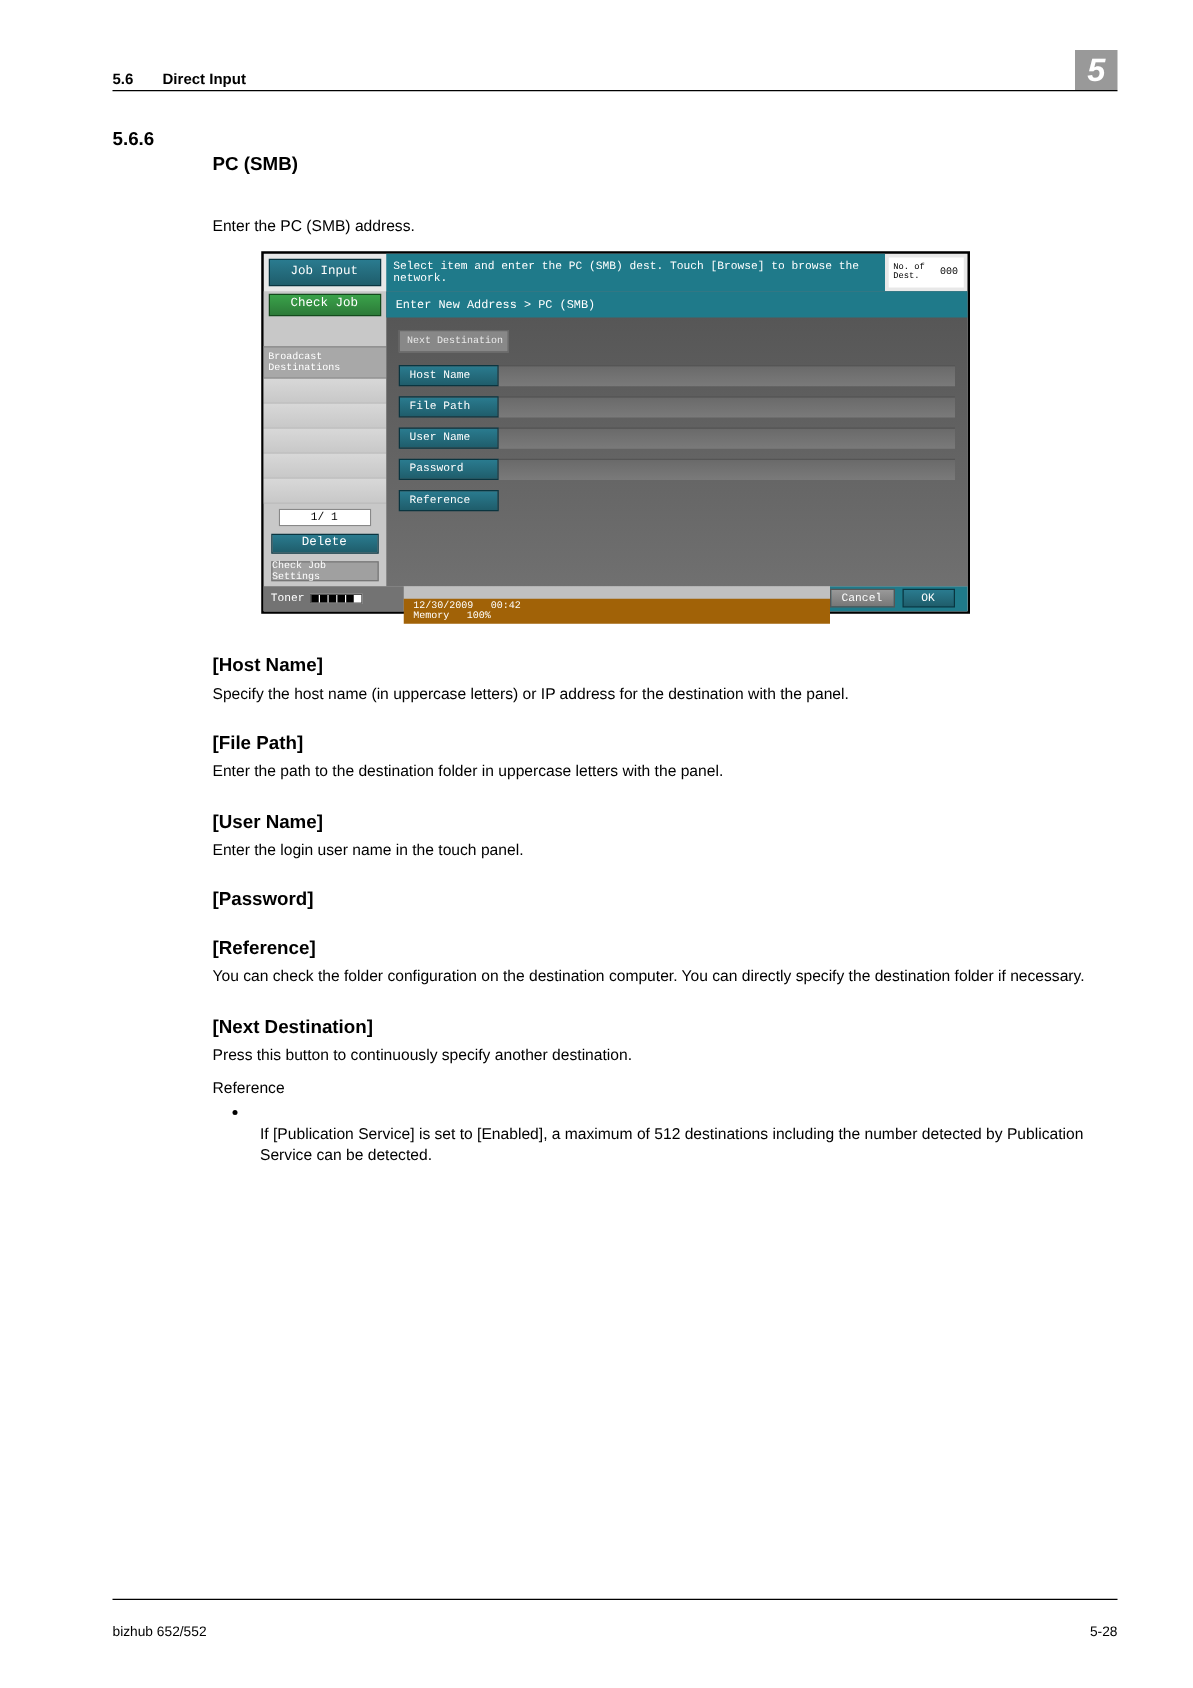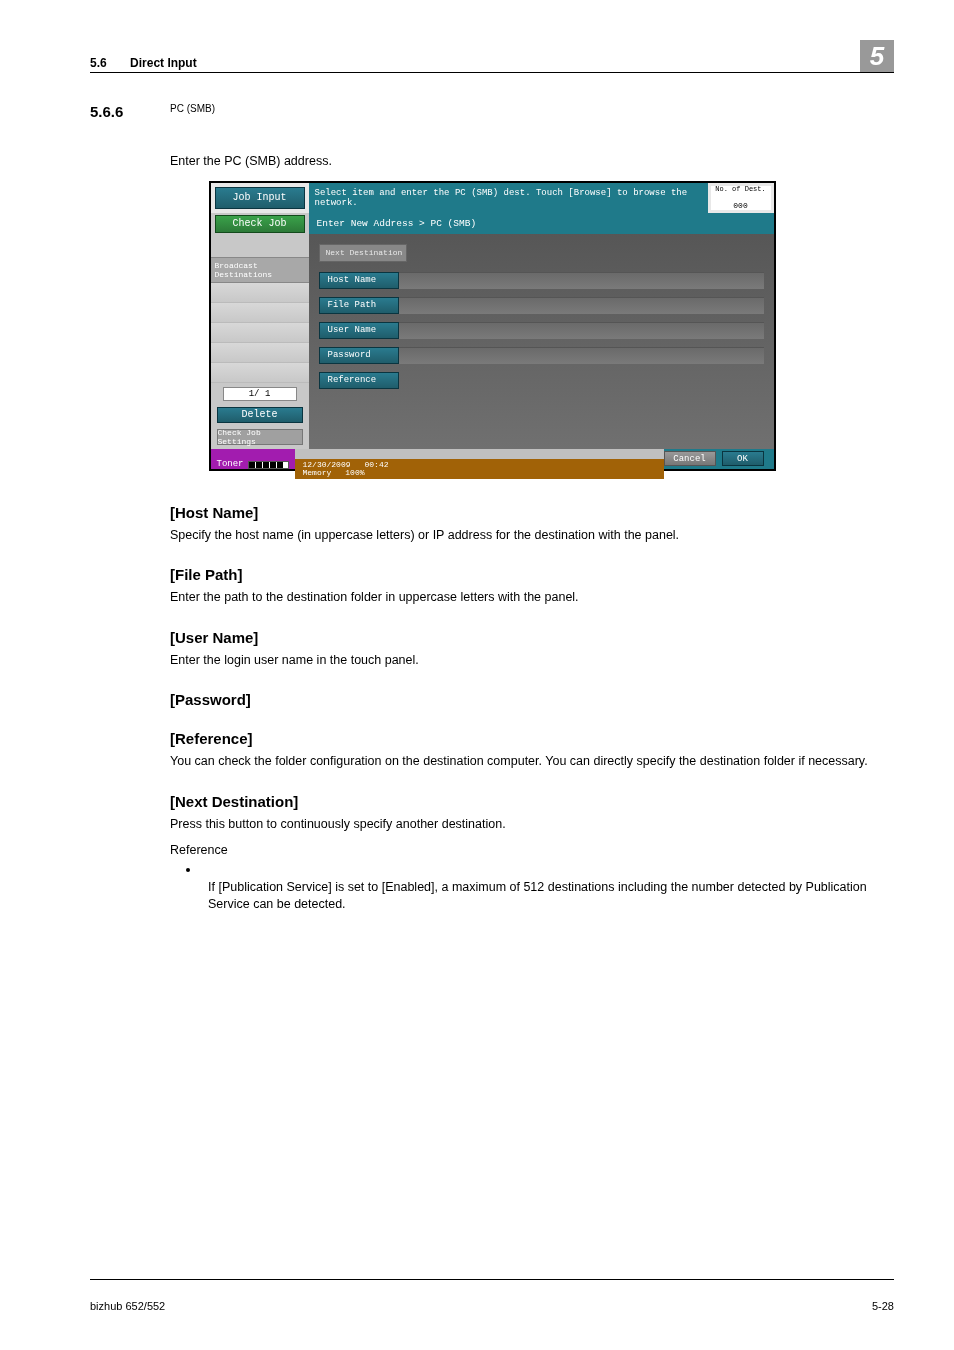--- a/index.html
+++ b/index.html
@@ -31,21 +31,21 @@
     font-style: italic;
     width: 34px;
     height: 32px;
     display: flex;
     align-items: center;
     justify-content: center;
     margin-bottom: -2px;
   }
   .sec-row { display: flex; margin-bottom: 6px; }
   .sec-num { width: 80px; font-size: 15px; font-weight: bold; }
-  .sec-title { font-size: 10px; font-weight: normal; }
+  .sec-title { font-size: 15px; font-weight: bold; margin-top: 20px; }
   .indent { margin-left: 80px; margin-top: 33px; }
   .body-text { font-size: 12.5px; line-height: 1.4; margin-bottom: 10px; }
   .subhead { font-size: 15px; font-weight: bold; margin-top: 22px; margin-bottom: 6px; }
   .ref-label { font-size: 12.5px; margin-top: 6px; margin-bottom: 4px; }
   ul.bullets { list-style: disc; margin-left: 30px; font-size: 12.5px; line-height: 1.4; }
   ul.bullets li { margin-bottom: 4px; padding-left: 8px; }
 
   
   .panel-wrap { display: flex; justify-content: center; margin: 10px 0 6px 0; }
   .panel {
@@ -82,21 +82,20 @@
   .top-counter {
     background: #fff;
     color: #000;
     width: 60px;
     display: flex;
     align-items: center;
     justify-content: space-between;
     padding: 0 4px;
     font-size: 8px;
     margin: 3px;
-    flex-direction: column;
   }
   .panel-body { display: flex; }
   .sidebar {
     width: 98px;
     background: #c8c8c8;
     display: flex;
     flex-direction: column;
     padding-top: 0;
   }
   .check-job-btn {
@@ -200,27 +199,27 @@
   .ref-btn-row { margin-top: 2px; }
   .panel-bottom {
     display: flex;
     align-items: center;
     background: #c0c0c0;
     height: 20px;
     color: #fff;
     font-size: 9px;
   }
   .toner {
-    background: #a21caf;
+    background: #737373;
     padding: 0 6px;
     height: 100%;
     display: flex;
-    align-items: flex-end;
+    align-items: center;
     gap: 4px;
-    width: 84px;
+    width: 112px;
   }
   .toner-bar {
     background: #fff;
     width: 42px;
     height: 8px;
     display: flex;
     border: 1px solid #555;
   }
   .toner-bar span { background: #000; width: 7px; border-right: 1px solid #fff; }
   .dt { color: #fff; background: #a16207; padding: 0 8px; height: 100%; display: flex; flex-direction: column; justify-content: center; line-height: 1; font-size: 8px; width: auto; flex:1;margin-top:20px;}

